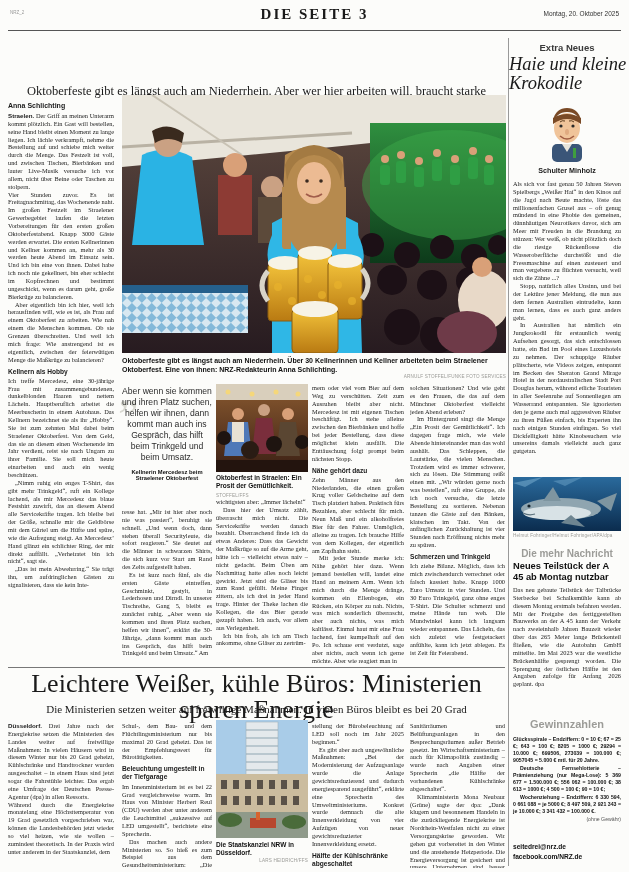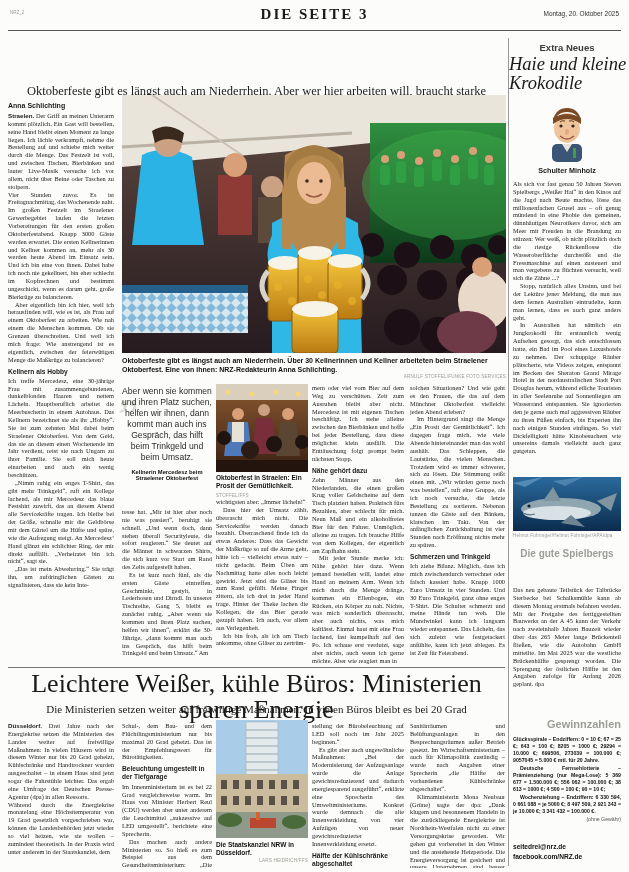--- a/index.html
+++ b/index.html
@@ -355,26 +355,27 @@
       <ellipse cx="44" cy="36" rx="34" ry="7" fill="#d8e2e6"></ellipse>
       <polygon points="40,10 48,24 30,24" fill="#7e95a0"></polygon>
       <polygon points="84,24 104,16 98,34" fill="#7e95a0"></polygon>
       <polygon points="58,38 72,50 48,46" fill="#6e8591"></polygon>
       <circle cx="16" cy="29" r="1.6" fill="#15222a"></circle>
       <path d="M10,36 q6,3 12,1" stroke="#5a707c" stroke-width="1.2" fill="none"></path>
     </svg>
   </div>
   <div class="credit" style="position:absolute;left:513px;top:533px;width:108px;">Helmut Fohringer/Helmut Fohringer/APA/dpa</div>
 
-  <div class="sb-label" style="top:548px;">Die gute Spielbergs</div>
+  <div class="sb-label" style="top:548px;">Die mehr Nachricht</div>
+  <div class="sb-gnhead">Neues Teilstück der A 45 ab Montag nutzbar</div>
   <div class="colbox sb-body" style="left:513px;top:586px;width:108px;height:126px;">
       <p class="para">Das neu gebaute Teilstück der Talbrücke Sterbecke bei Schalksmühle kann ab diesem Montag erstmals befahren werden. Mit der Freigabe des fertiggestellten Bauwerks an der A 45 kann der Verkehr nach zweieinhalb Jahren Bauzeit wieder über das 265 Meter lange Brückenteil fließen, wie die Autobahn GmbH mitteilte. Im Mai 2023 war die westliche Brückenhälfte gesprengt worden. Die Sprengung der östlichen Hälfte ist den Angaben zufolge für Anfang 2026 geplant. dpa</p>
     </div>
 
-  <div class="sb-label" style="top:718px;font-size:11px;text-align:right;">Gewinnzahlen</div>
+  <div class="sb-label" style="top:718px;font-size:11px;">Gewinnzahlen</div>
   <div class="lotto">
     <span><p class="para">Glücksspirale – Endziffern: 0 = 10 €; 67 = 25 €; 643 = 100 €; 8205 = 1000 €; 29294 = 10.000 €; 699506, 273039 = 100.000 €; 9057045 = 5.000 € mtl. für 20 Jahre.</p><p class="para">Deutsche Fernsehlotterie – Prämienziehung (nur Mega-Lose): 5 369 677 = 1.500.000 €; 556 062 = 100.000 €; 38 613 = 1000 €; 4 500 = 100 €; 90 = 10 €;</p><p class="para">Wochenziehung – Endziffern: 6 330 594, 0 661 088 = je 5000 €; 8 497 509, 2 921 343 = je 10.000 €; 3 341 432 = 100.000 €.</p></span>
     <p class="disc">(ohne Gewähr)</p>
   </div>
 
   <div class="contact">
     <div>seitedrei@nrz.de</div>
     <div>facebook.com/NRZ.de</div>
   </div>
 

